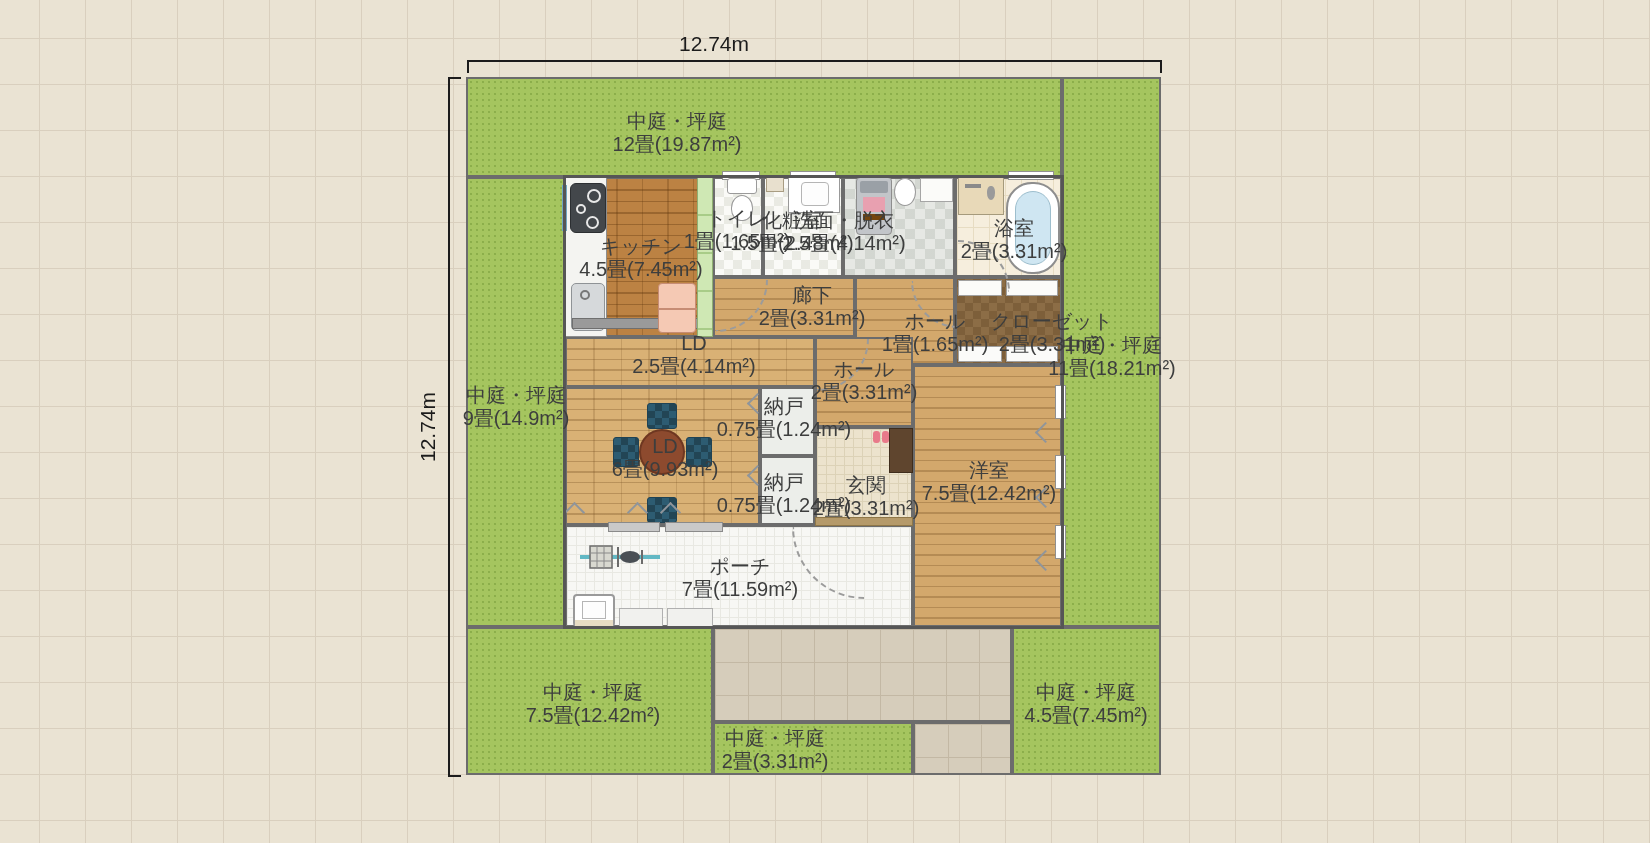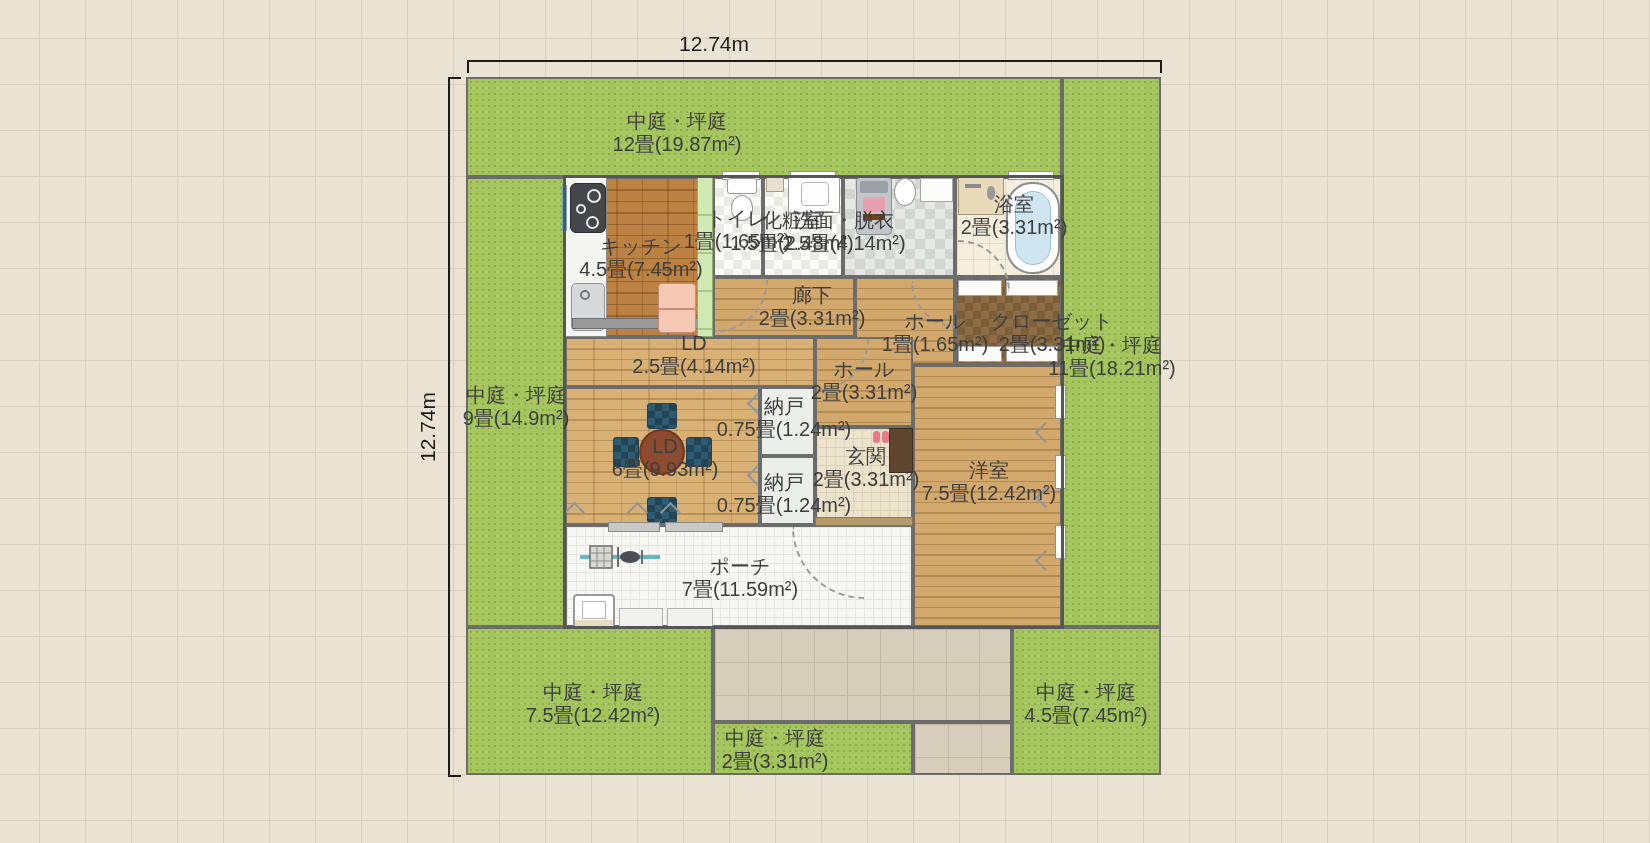--- a/index.html
+++ b/index.html
@@ -271,21 +271,21 @@
     <span>1畳(1.65m²)</span>
 </div>
 <div class="room-label" style="left:792px;top:232px">
   <span>化粧室</span>
     <span>1.5畳(2.48m²)</span>
 </div>
 <div class="room-label" style="left:844px;top:232px">
   <span>洗面・脱衣</span>
     <span>2.5畳(4.14m²)</span>
 </div>
-<div class="room-label" style="left:1014px;top:216px">
+<div class="room-label" style="left:1014px;top:240px">
   <span>浴室</span>
     <span>2畳(3.31m²)</span>
 </div>
 <div class="room-label" style="left:812px;top:307px">
   <span>廊下</span>
     <span>2畳(3.31m²)</span>
 </div>
 <div class="room-label" style="left:935px;top:333px">
   <span>ホール</span>
     <span>1畳(1.65m²)</span>
@@ -307,21 +307,21 @@
     <span>6畳(9.93m²)</span>
 </div>
 <div class="room-label" style="left:784px;top:418px">
   <span>納戸</span>
     <span>0.75畳(1.24m²)</span>
 </div>
 <div class="room-label" style="left:784px;top:494px">
   <span>納戸</span>
     <span>0.75畳(1.24m²)</span>
 </div>
-<div class="room-label" style="left:866px;top:468px">
+<div class="room-label" style="left:866px;top:497px">
   <span>玄関</span>
     <span>2畳(3.31m²)</span>
 </div>
 <div class="room-label" style="left:989px;top:482px">
   <span>洋室</span>
     <span>7.5畳(12.42m²)</span>
 </div>
 <div class="room-label" style="left:740px;top:578px">
   <span>ポーチ</span>
     <span>7畳(11.59m²)</span>

